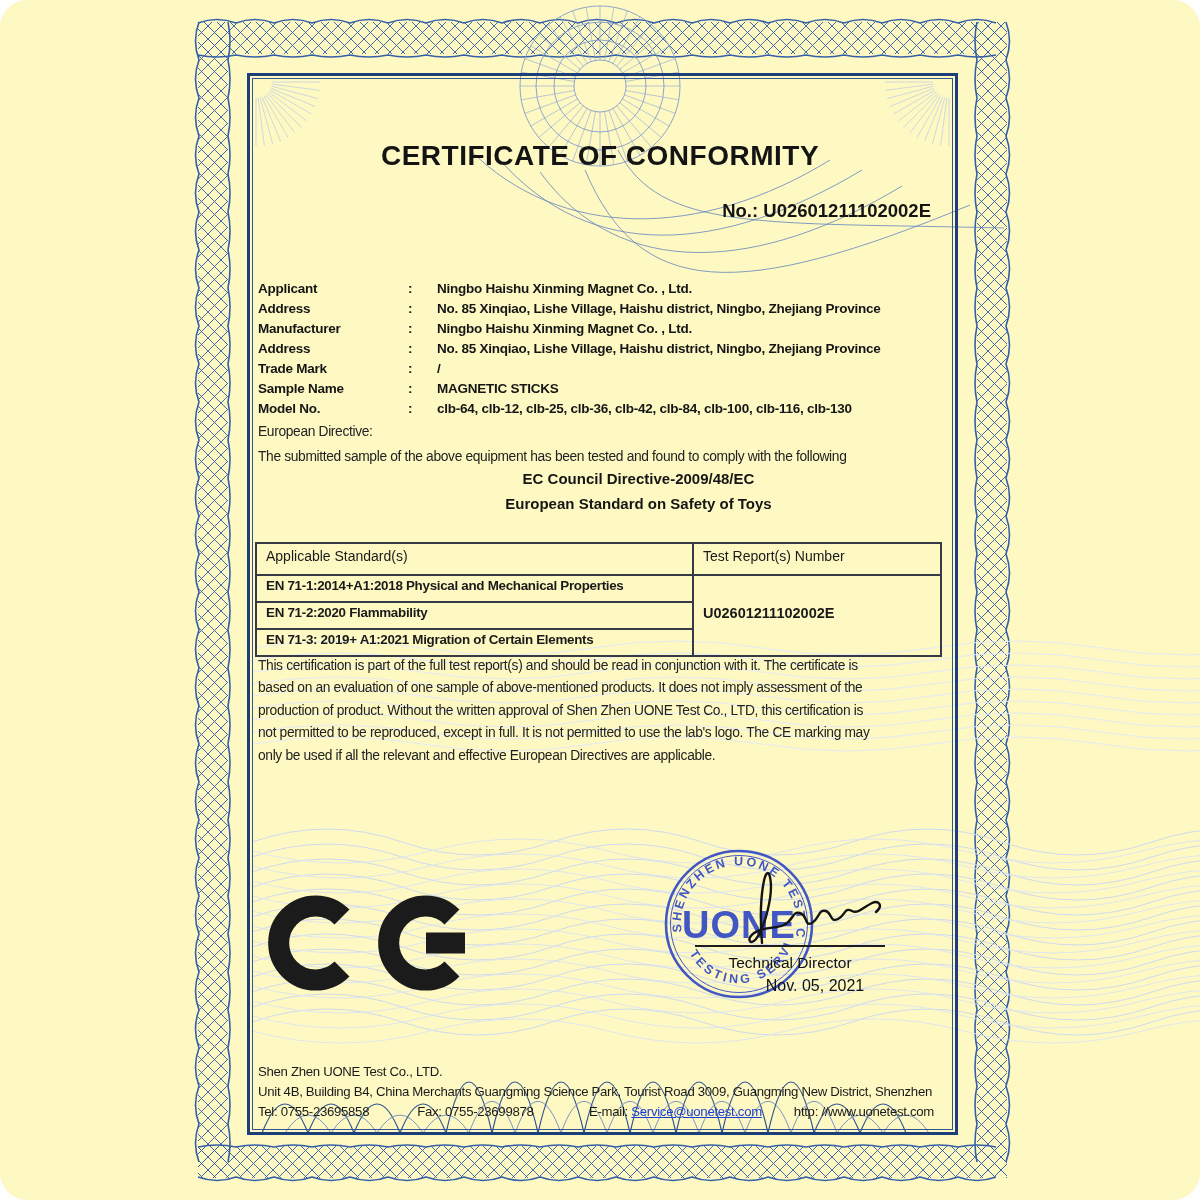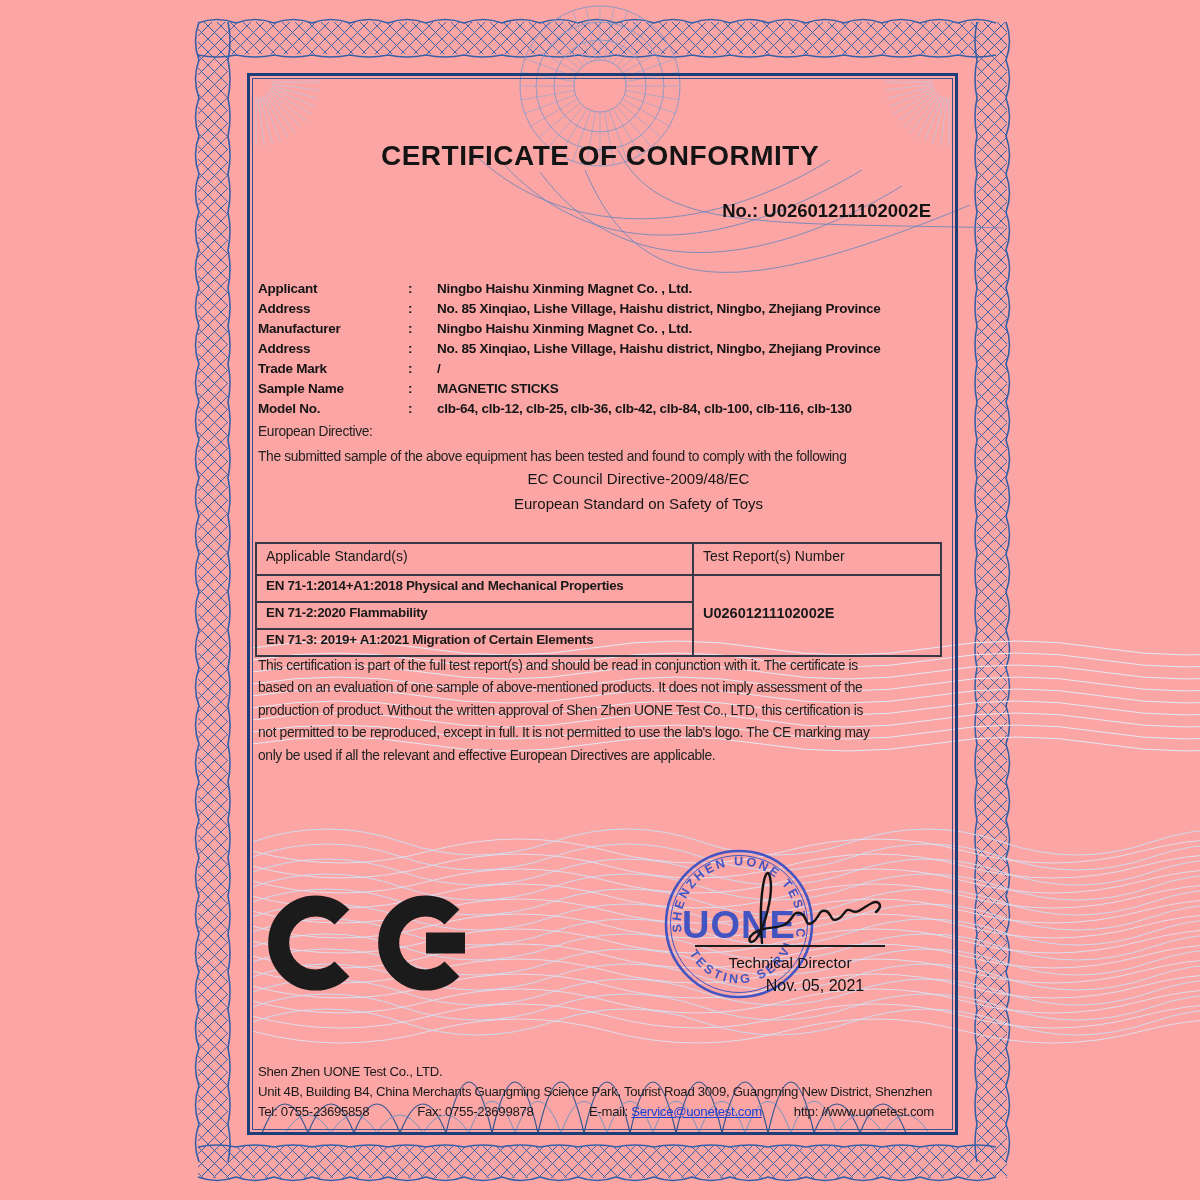--- a/index.html
+++ b/index.html
@@ -1,33 +1,33 @@
 <!DOCTYPE html>
 <html><head>
 <meta charset="utf-8">
 <style>
   html,body{margin:0;padding:0;background:#fff;}
-  .page{position:relative;width:1200px;height:1200px;background:#fca5a5;overflow:hidden;
-        font-family:"Liberation Sans","DejaVu Sans",sans-serif;color:#1a1a1a;}
+  .page{position:relative;width:1200px;height:1200px;background:#fef9c3;overflow:hidden;
+        font-family:"Liberation Sans","DejaVu Sans",sans-serif;color:#1a1a1a;border-radius:27px;}
   svg.decor{position:absolute;left:0;top:0;pointer-events:none;}
   .frame{position:absolute;left:247px;top:73px;width:711px;height:1062px;
          border:3px solid #1e3e7a;box-sizing:border-box;}
   .frame .inner-line{position:absolute;inset:2px;border:1px solid #36538f;}
   .abs{position:absolute;}
   .title{left:0;right:0;top:140px;text-align:center;font-size:28px;font-weight:bold;
          letter-spacing:.5px;color:#141414;white-space:nowrap;}
   .cert-no{right:269px;top:200px;font-size:18.5px;font-weight:bold;color:#141414;white-space:nowrap;}
   .fields{left:258px;top:258px;margin-top:20px;}
   .frow{display:flex;height:20px;align-items:center;font-weight:bold;font-size:13.5px;
         letter-spacing:-.25px;white-space:nowrap;color:#151515;}
   .frow .lab{width:150px;}
   .frow .col{width:29px;}
   .para{font-size:13.8px;letter-spacing:-.35px;color:#222;white-space:nowrap;}
   .intro{left:258px;top:419px;line-height:25px;}
-  .ctr{left:247px;width:783px;text-align:center;font-weight:normal;font-size:15px;color:#151515;}
+  .ctr{left:247px;width:783px;text-align:center;font-weight:bold;font-size:15px;color:#151515;}
   .std-intro{left:263px;top:520px;}
   table.stds{position:absolute;left:255px;top:542px;border-collapse:collapse;table-layout:fixed;}
   table.stds td,table.stds th{border:2px solid #353a46;padding:0 0 6px 9px;text-align:left;
         vertical-align:middle;overflow:hidden;white-space:nowrap;}
   th.h1{width:426px;height:24px;font-weight:normal;font-size:14px;}
   th.h2{width:237px;font-weight:normal;font-size:14px;}
   td.std{height:19px;font-weight:bold;font-size:13.4px;letter-spacing:-.3px;}
   td.rep{font-weight:bold;font-size:14.5px;}
   .statement{left:258px;top:655px;line-height:22.4px;}
   .sig-line{left:695px;top:945px;width:190px;border-top:2px solid #1d1d1d;height:0;}

